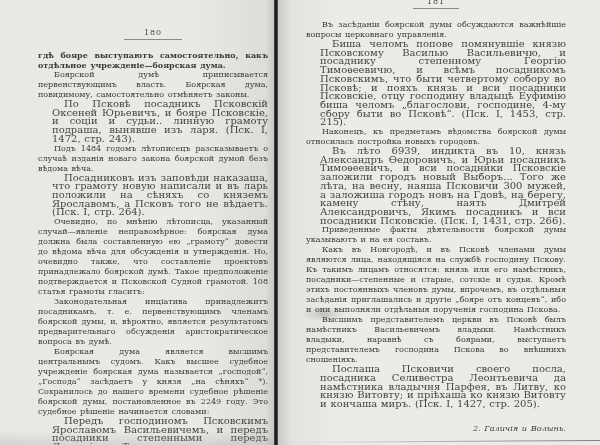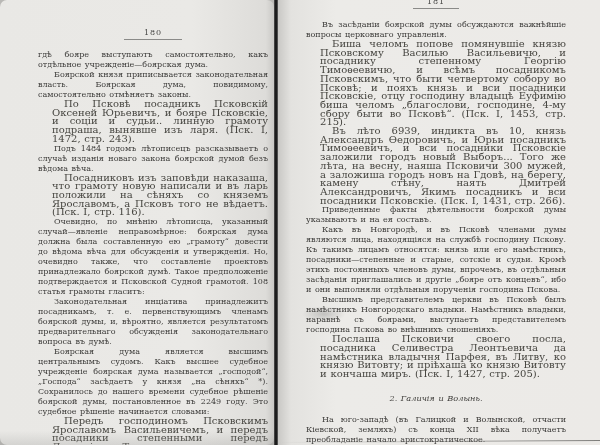--- a/index.html
+++ b/index.html
@@ -10,21 +10,20 @@
   }
   .spread{position:absolute;inset:0;display:flex;}
   .page{
     position:relative;height:445px;box-sizing:border-box;
     color:#3b3a38;
   }
   .page.left{
     width:290px;
     background:linear-gradient(90deg,#e9e8e5 0%,#eae9e6 70%,#dddcd9 97%,#c9c8c5 100%);
     padding:28px 6px 0 38px;
-    border-radius:7px;
   }
   .gutter{
     width:4px;height:445px;flex:0 0 auto;
     background:linear-gradient(90deg,#555 0%,#111 45%,#181818 60%,#666 100%);
   }
   .page.right{
     width:340px;
     background:linear-gradient(90deg,#c9c8c5 0%,#e3e2df 4%,#ecebe8 18%,#eceae7 100%);
     padding:14px 34px 0 28px;
   }
@@ -41,28 +40,28 @@
     position:absolute;top:-3px;left:118px;width:80px;
   }
   .page.right .pagenum-rule{width:46px;}
   .page.right .text{margin-top:6px;}
   p.blk{
     margin:0;text-align:justify;
     font-size:8px;line-height:10px;
     text-indent:16px;
     word-spacing:1px;
   }
-  p.blk.body-noindent{text-indent:0;}
+  p.blk.body-noindent{text-indent:0;font-weight:bold;}
   p.blk.quote{
     font-size:10px;line-height:8.7px;
     margin-left:14px;text-indent:12px;
     color:#45443f;word-spacing:0.5px;
   }
   p.blk.heading{
-    text-align:center;text-indent:0;
+    text-align:right;text-indent:0;
     font-style:italic;font-size:8.2px;
     margin:14px 0 12px 0;color:#3e3d3a;
   }
   .smudge{
     position:absolute;left:24px;top:306px;width:44px;height:16px;
     background:radial-gradient(ellipse at center,rgba(120,120,118,0.35),rgba(120,120,118,0) 70%);
     border-radius:50%;
   }
   .bottom-edge{
     position:absolute;bottom:3px;left:0;width:100%;height:1px;
@@ -79,49 +78,50 @@
 
 <div class="spread">
 
   <div class="page left">
     <div class="pagenum-wrap">
       <span class="pagenum">180</span>
       <div class="pagenum-rule"></div>
     </div>
     <div class="text">
         <p class="blk body-noindent">гдѣ бояре выступаютъ самостоятельно, какъ отдѣльное учрежденіе—боярская дума.</p>
-        <p class="blk body">Боярской князя приписывается законодательная власть. Боярская дума, повидимому, самостоятельно отмѣняетъ законы.</p>
+        <p class="blk body">Боярской думѣ приписывается первенствующимъ власть. Боярская дума, повидимому, самостоятельно отмѣняетъ законы.</p>
         <p class="blk quote">По Псковѣ посадникъ Псковскій Оксеней Юрьевичъ, и бояре Псковскіе, и соціи и судьи.. линную грамоту подраша, вынявше изъ ларя. (Пск. I, 1472, стр. 243).</p>
         <p class="blk body">Подъ 1484 годомъ лѣтописецъ разсказываетъ о случаѣ изданія новаго закона боярской думой безъ вѣдома вѣча.</p>
-        <p class="blk quote">Посадниковъ изъ заповѣди наказаша, что грамоту новую написали и въ ларь положили на сѣняхъ со княземъ Ярославомъ, а Псковъ того не вѣдаетъ. (Пск. I, стр. 116).</p>
+        <p class="blk quote">Посадниковъ изъ заповѣди наказаша, что грамоту новую написали и въ ларь положили на сѣняхъ со княземъ Ярославомъ, а Псковъ того не вѣдаетъ. (Пск. I, стр. 264).</p>
         <p class="blk body">Очевидно, по мнѣнію лѣтописца, указанный случай—явленіе неправомѣрное: боярская дума должна была составленную ею „грамоту“ довести до вѣдома вѣча для обсужденія и утвержденія. Но, очевидно также, что составленіе проектовъ принадлежало боярской думѣ. Такое предположеніе подтверждается и Псковской Судной грамотой. 108 статья грамоты гласитъ:</p>
-        <p class="blk body">Законодательная инціатива принадлежитъ посадникамъ, т. е. первенствующимъ членамъ боярской думы, и, вѣроятно, является результатомъ предварительнаго обсужденія законодательнаго вопроса въ думѣ.</p>
+        <p class="blk body">Законодательная инціатива принадлежитъ посадникамъ, т. е. первенствующимъ членамъ боярской думы, и, вѣроятно, является результатомъ предварительнаго обсужденія аристократическое вопроса въ думѣ.</p>
         <p class="blk body">Боярская дума является высшимъ центральнымъ судомъ. Какъ высшее судебное учрежденіе боярская дума называется „господой“, „Господа“ засѣдаетъ у князя „на сѣняхъ“ *). Сохранилось до нашего времени судебное рѣшеніе боярской думы, постановленное въ 2249 году. Это судебное рѣшеніе начинается словами:</p>
         <p class="blk quote">Передъ господиномъ Псковскимъ Ярославомъ Васильевичемъ, и передъ посадники степенными передъ Левонтіемъ Тимоѳеевичемъ и передъ Степаномъ Максимовичемъ, и передъ соцкими, на сѣнѣхъ, стоя на судѣ.. (А. Ю., № 2).</p>
         <p class="blk body">Боярская дума самостоятельно ведетъ международныя сношенія.</p>
       </div>
 
     <div class="left-bottom-shade"></div>
   </div>
 
   <div class="gutter"></div>
 
   <div class="page right">
     <div class="pagenum-wrap">
       <span class="pagenum">181</span>
       <div class="pagenum-rule"></div>
     </div>
     <div class="smudge"></div>
     <div class="text">
         <p class="blk body">Въ засѣданіи боярской думы обсуждаются важнѣйшіе вопросы церковнаго управленія.</p>
         <p class="blk quote">Биша челомъ попове помянувшіе князю Псковскому Василью Васильевичю, и посаднику степенному Георгію Тимоѳеевичю, и всѣмъ посадникомъ Псковскимъ, что быти четвертому собору во Псковѣ; и пояхъ князь и вси посадники Псковскіе, отцу господину владыцѣ Еуфимію биша челомъ „благослови, господине, 4-му сбору быти во Псковѣ“. (Пск. I, 1453, стр. 215).</p>
+        <p class="blk body">Наконецъ, къ предметамъ вѣдомства боярской думы относилась постройка новыхъ городовъ.</p>
         <p class="blk quote">Въ лѣто 6939, индикта въ 10, князь Александръ Ѳедоровичъ, и Юрьи посадникъ Тимоѳеевичъ, и вси посадники Псковскіе заложили городъ новый Выборъ... Того же лѣта, на весну, наяша Псковичи 300 мужей, а заложиша городъ новъ на Гдовѣ, на берегу, камену стѣну, наять Дмитрей Александровичъ, Якимъ посадникъ и вси посадники Псковскіе. (Пск. I, 1431, стр. 266).</p>
         <p class="blk body">Приведенные факты дѣятельности боярской думы указываютъ и на ея составъ.</p>
         <p class="blk body">Какъ въ Новгородѣ, и въ Псковѣ членами думы являются лица, находящіяся на службѣ господину Пскову. Къ такимъ лицамъ относятся: князь или его намѣстникъ, посадники—степенные и старые, сотскіе и судьи. Кромѣ этихъ постоянныхъ членовъ думы, впрочемъ, въ отдѣльныя засѣданія приглашались и другіе „бояре отъ концевъ“, ибо и они выполняли отдѣльныя порученія господина Пскова.</p>
-        <p class="blk body">Высшимъ представителемъ церкви въ Псковѣ былъ намѣстникъ Новгородскаго владыки. Намѣстникъ владыки, наравнѣ съ боярами, выступаетъ представителемъ господина Пскова во внѣшнихъ сношеніяхъ.</p>
+        <p class="blk body">Высшимъ представителемъ церкви въ Псковѣ былъ намѣстникъ Васильевичемъ владыки. Намѣстникъ владыки, наравнѣ съ боярами, выступаетъ представителемъ господина Пскова во внѣшнихъ сношеніяхъ.</p>
         <p class="blk quote">Послаша Псковичи своего посла, посадника Селивестра Леонтьевича да намѣстника владычня Парфея, въ Литву, ко князю Витовту; и пріѣхаша ко князю Витовту и кончаша миръ. (Пск. I, 1427, стр. 205).</p>
         <p class="blk heading">2. Галичія и Волынь.</p>
         <p class="blk body">На юго-западѣ (въ Галицкой и Волынской, отчасти Кіевской, земляхъ) съ конца XII вѣка получаетъ преобладаніе начало аристократическое.</p>
       </div>
     <div class="bottom-edge"></div>
   </div>
 
 </div>
 
 </body></html>

